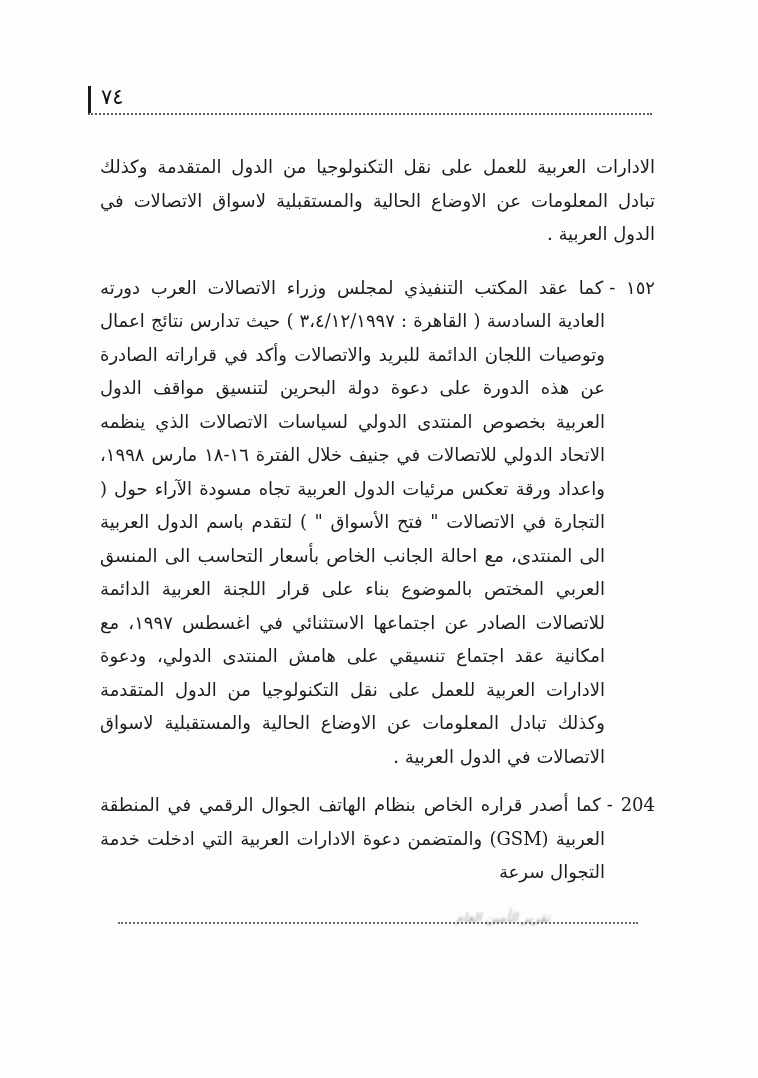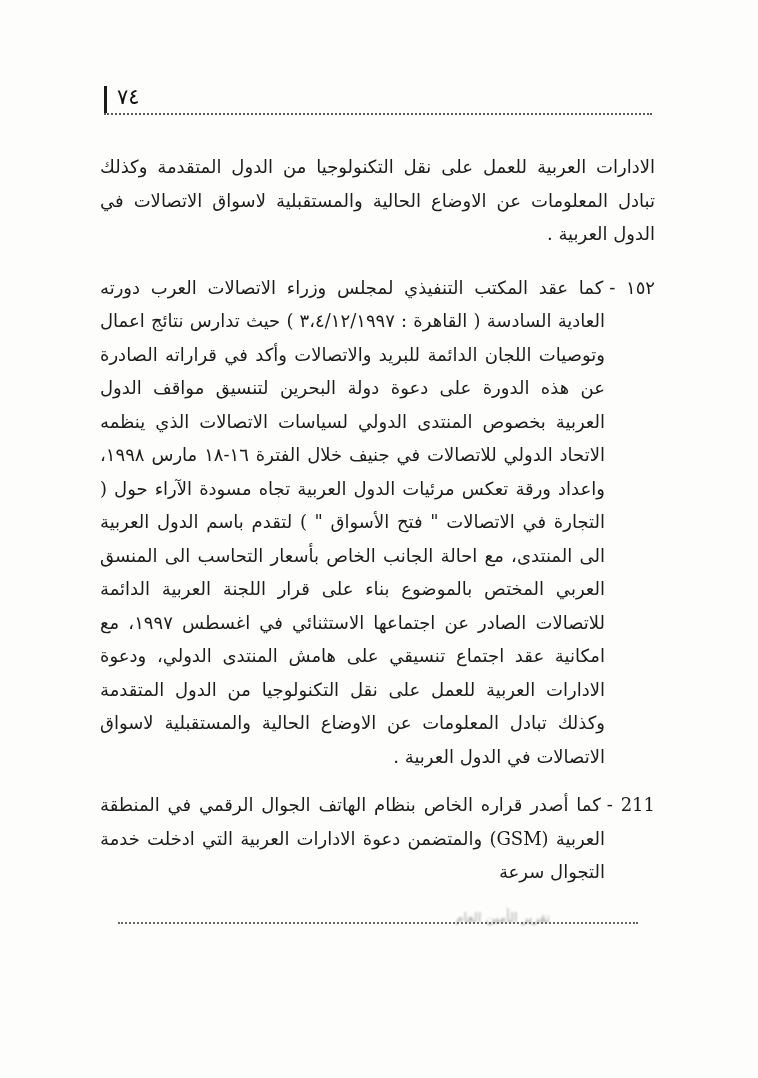--- a/index.html
+++ b/index.html
@@ -16,21 +16,21 @@
     overflow: hidden;
     direction: rtl;
     font-family: "DejaVu Serif", "DejaVu Sans", serif;
     color: #1c1c1c;
   }
 
   
   .page-header {
     position: absolute;
     top: 86px;
-    left: 104px;
+    left: 88px;
     right: 106px;
     display: flex;
     align-items: center;
     direction: ltr;
     border-bottom: 2px dotted #5a5a5a;
   }
   .page-number {
     display: inline-block;
     border-left: 3px solid #1a1a1a;
     padding: 0 10px 4px 10px;
@@ -68,20 +68,21 @@
   }
 
   
   .page-footer {
     position: absolute;
     top: 906px;
     left: 118px;
     right: 120px;
     height: 16px;
     border-bottom: 2px dotted #666;
+    font-style: italic;
   }
   .footer-text {
     position: absolute;
     right: 88px;
     bottom: -3px;
     font-size: 13px;
     color: #444;
     opacity: 0.45;
     filter: blur(0.8px);
     letter-spacing: 1px;
@@ -97,21 +98,21 @@
     <span class="page-number">٧٤</span>
     <span class="header-rule"></span>
   </div>
 
   <div class="doc-body">
 
     <p class="para">الادارات العربية للعمل على نقل التكنولوجيا من الدول  المتقدمة وكذلك تبادل المعلومات عن الاوضاع الحالية والمستقبلية لاسواق الاتصالات في الدول العربية .</p>
 
     <p class="para item"><span class="item-number">١٥٢ -</span><span>كما عقد المكتب التنفيذي لمجلس وزراء الاتصالات العرب دورته العادية السادسة ( القاهرة : ٣،٤/١٢/١٩٩٧ ) حيث تدارس نتائج اعمال وتوصيات اللجان الدائمة للبريد والاتصالات وأكد في قراراته الصادرة عن هذه الدورة على دعوة دولة البحرين لتنسيق مواقف الدول العربية بخصوص المنتدى الدولي لسياسات الاتصالات الذي ينظمه الاتحاد الدولي للاتصالات في جنيف خلال الفترة ١٦-١٨ مارس ١٩٩٨، واعداد ورقة تعكس مرئيات الدول العربية تجاه مسودة الآراء حول ( التجارة في الاتصالات " فتح الأسواق " ) لتقدم باسم الدول العربية الى المنتدى، مع احالة الجانب الخاص بأسعار التحاسب الى المنسق العربي المختص بالموضوع بناء على قرار اللجنة العربية الدائمة للاتصالات الصادر عن اجتماعها الاستثنائي في اغسطس ١٩٩٧، مع امكانية عقد اجتماع تنسيقي على هامش المنتدى الدولي، ودعوة الادارات العربية للعمل على نقل التكنولوجيا من الدول المتقدمة وكذلك تبادل المعلومات عن الاوضاع الحالية والمستقبلية لاسواق الاتصالات في الدول العربية .</span></p>
 
-    <p class="para item"><span class="item-number">211 -</span><span>كما أصدر قراره الخاص  بنظام الهاتف الجوال الرقمي في المنطقة العربية (GSM) والمتضمن دعوة الادارات العربية التي ادخلت خدمة التجوال سرعة</span></p>
+    <p class="para item"><span class="item-number">204 -</span><span>كما أصدر قراره الخاص  بنظام الهاتف الجوال الرقمي في المنطقة العربية (GSM) والمتضمن دعوة الادارات العربية التي ادخلت خدمة التجوال سرعة</span></p>
 
   </div>
 
   <div class="page-footer">
     <span class="footer-text">تقرير الأمين العام</span>
   </div>
 
 </div>
 
 </body></html>

